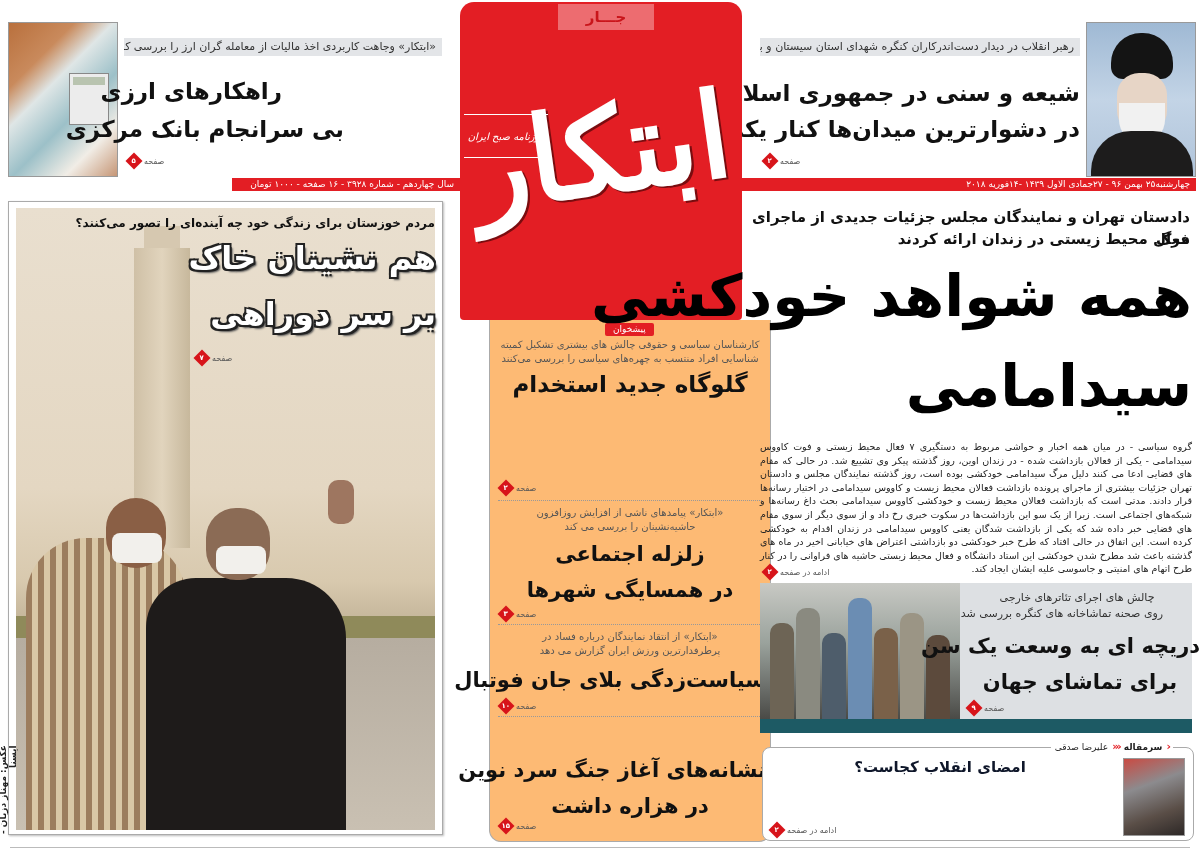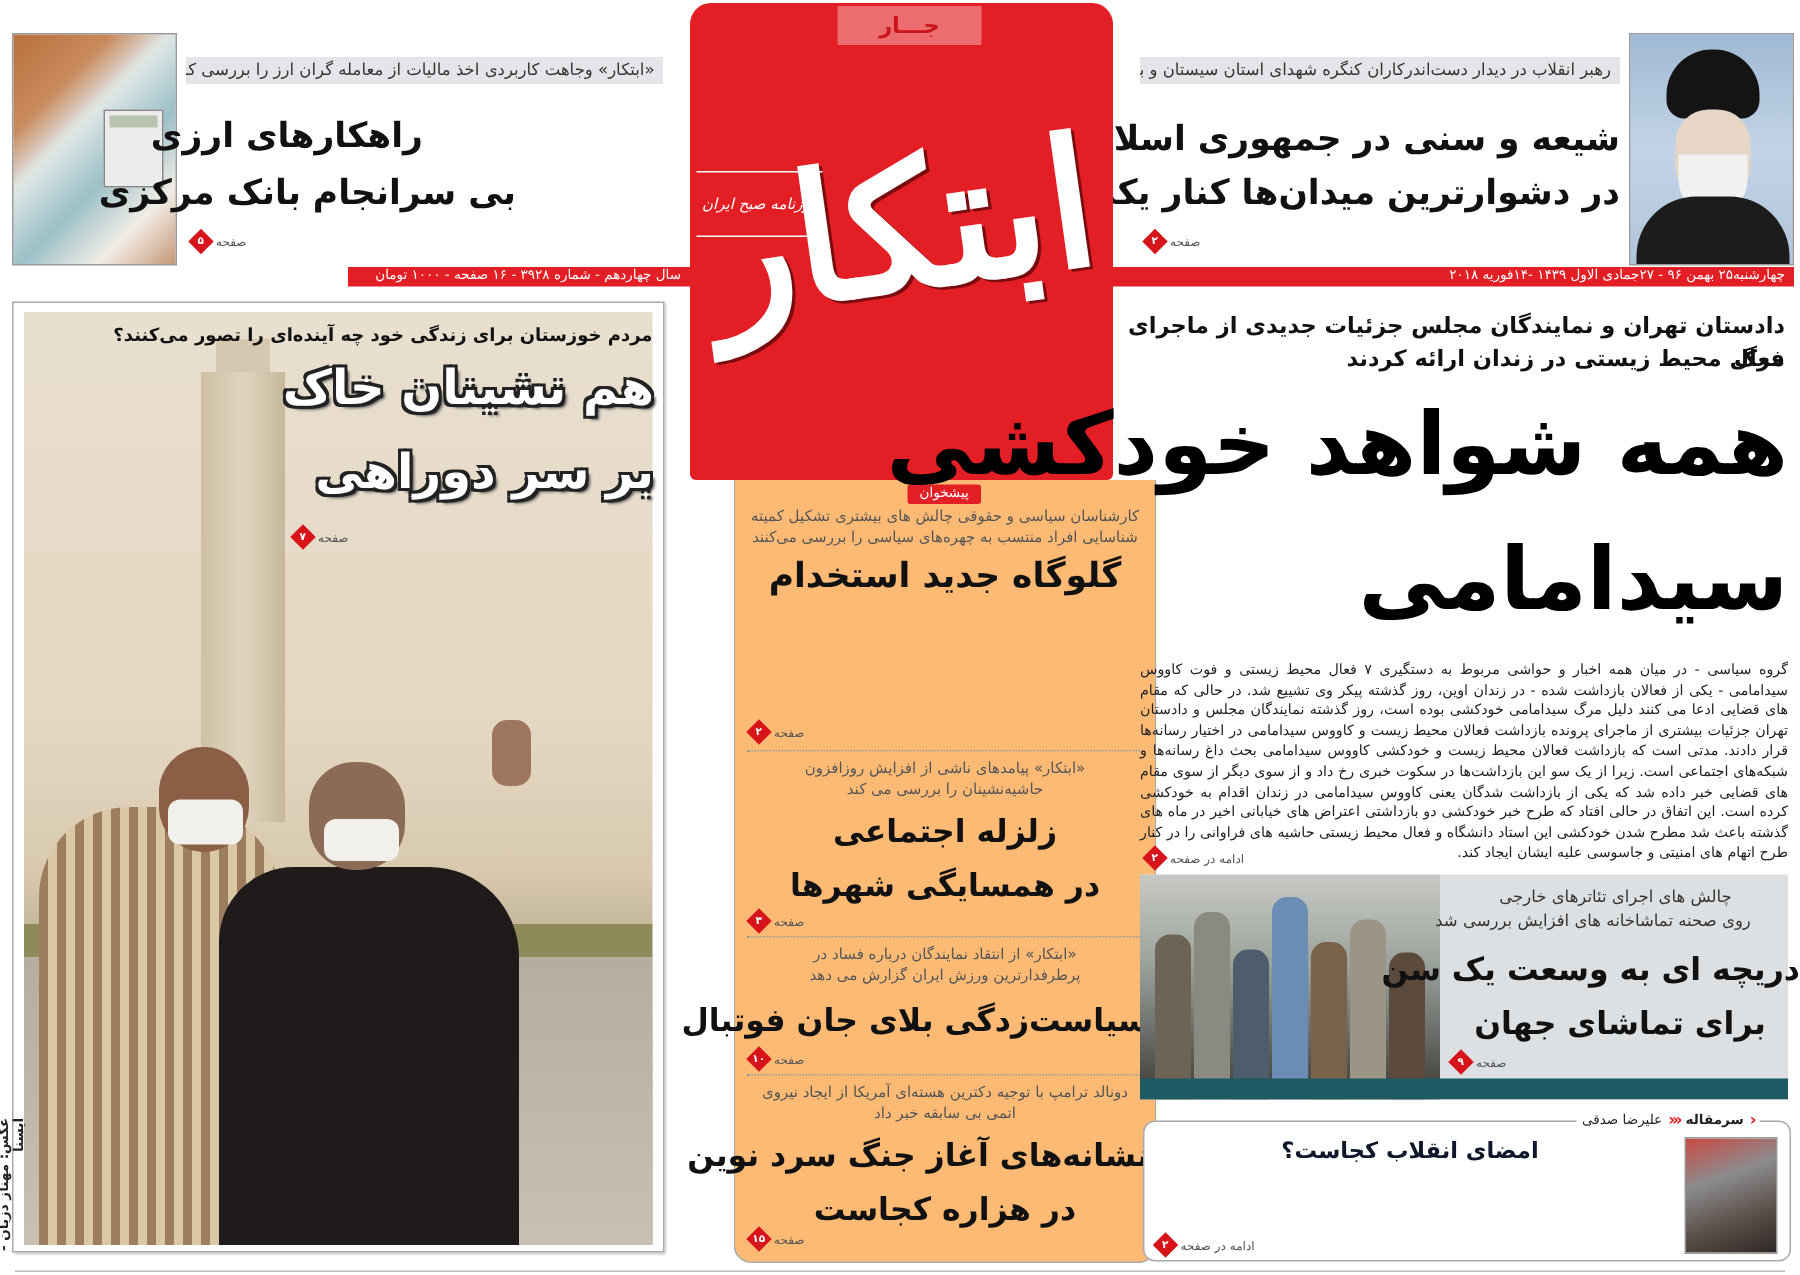--- a/index.html
+++ b/index.html
@@ -139,23 +139,22 @@
   <div class="mid-kicker" style="top:310px; left:40px; right:40px;">«ابتکار» از انتقاد نمایندگان درباره فساد در پرطرفدارترین ورزش ایران گزارش می دهد</div>
   <div class="mid-headline" style="top:342px; font-size:21px;">سیاست‌زدگی بلای جان فوتبال</div>
   <div class="page-ref" style="left:10px; top:380px;">
     <span>صفحه</span>
     <span class="diamond">
         <span>۱۰</span>
       </span>
   </div>
   <div class="dotted-sep" style="top:396px;"></div>
 
-  <div class="mid-kicker" style="top:402px;">دونالد ترامپ با توجیه دکترین هسته‌ای آمریکا از ایجاد نیروی اتمی بی سابقه خبر داد</div>
   <div class="mid-headline" style="top:432px; font-size:21px;">نشانه‌های آغاز جنگ سرد نوین</div>
-  <div class="mid-headline" style="top:468px; font-size:21px;">در هزاره کجاست</div>
+  <div class="mid-headline" style="top:468px; font-size:21px;">در هزاره داشت</div>
   <div class="page-ref" style="left:10px; top:500px;">
     <span>صفحه</span>
     <span class="diamond">
         <span>۱۵</span>
       </span>
   </div>
 </div>
 
 <div class="left-frame"></div>
 <div class="left-photo">
@@ -201,21 +200,21 @@
     <div class="fig" style="left:36px; height:125px; background:#8a8a80;"></div>
     <div class="fig" style="left:62px; height:100px; background:#4e5d6b;"></div>
     <div class="fig" style="left:88px; height:135px; background:#6b8db3;"></div>
     <div class="fig" style="left:114px; height:105px; background:#7a6149;"></div>
     <div class="fig" style="left:140px; height:120px; background:#9b9585;"></div>
     <div class="fig" style="left:166px; height:98px; background:#5c4a3c;"></div>
   </div>
   <div class="strip"></div>
 </div>
 <div class="theatre-kicker" style="left:990px; width:190px; top:590px;">چالش های اجرای تئاترهای خارجی</div>
-<div class="theatre-kicker" style="left:970px; width:220px; top:606px;">روی صحنه تماشاخانه های افزایش بررسی شد</div>
+<div class="theatre-kicker" style="left:970px; width:220px; top:606px;">روی صحنه تماشاخانه های کنگره بررسی شد</div>
 <div class="theatre-headline" style="left:956px; top:628px;">دریچه ای به وسعت یک سن</div>
 <div class="theatre-headline" style="left:956px; top:664px;">برای تماشای جهان</div>
 <div class="page-ref" style="left:968px; top:702px; direction:ltr;">
   <span class="diamond">
       <span>۹</span>
     </span>
   <span>صفحه</span>
 </div>
 
 <div class="editorial">

